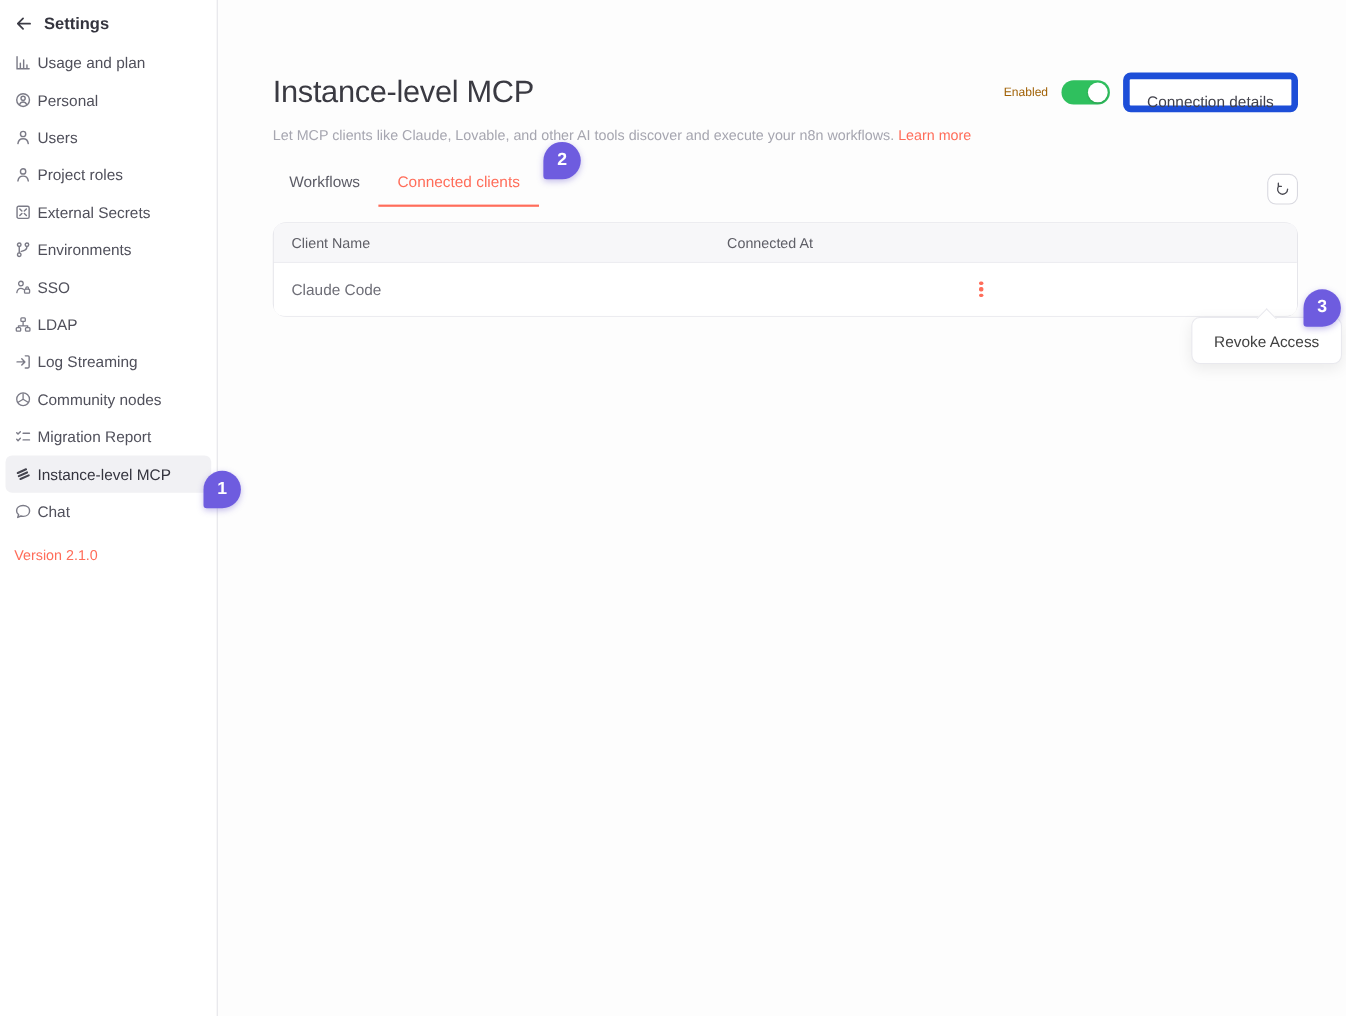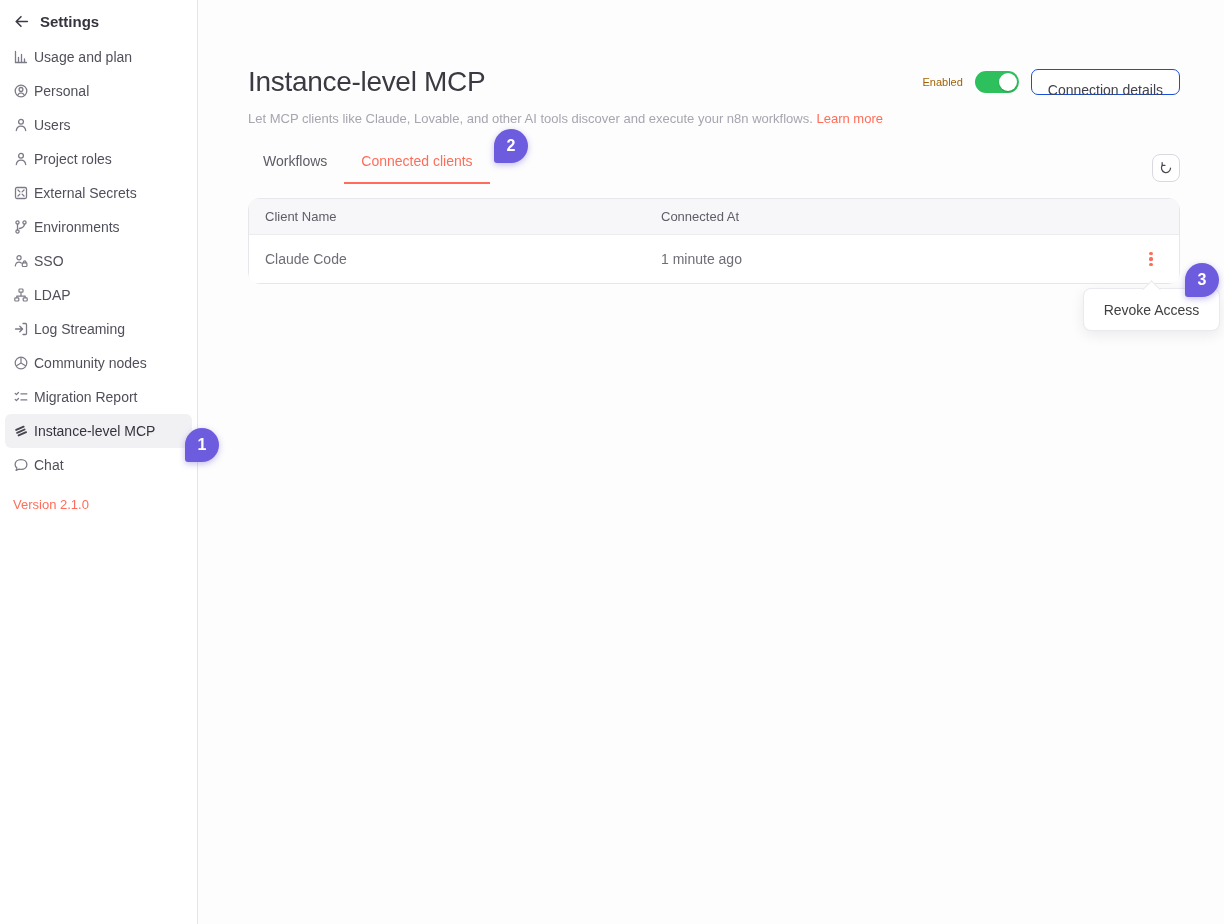--- a/index.html
+++ b/index.html
@@ -41,21 +41,21 @@
   .toggle {
     width:44px; height:22px; border-radius:11px; background:#2fc05e;
     position:relative; cursor:pointer; flex:0 0 44px;
   }
   .toggle .knob {
     position:absolute; right:2px; top:2px; width:18px; height:18px;
     border-radius:50%; background:#ffffff; box-shadow:0 1px 2px rgba(0,0,0,.2);
   }
   .btn {
     height:26px; padding:12px 16px; background:#ffffff;
-    border:1px solid #1d4ed8; border-radius:7px;
+    border:6px solid #1d4ed8; border-radius:7px;
     font-size:14px; color:#42424c; cursor:pointer;
     font-family:inherit;
   }
   .subtitle { margin-top:13px; font-size:13px; color:#a6a6b0; }
   .subtitle a { color:#ff6d5a; text-decoration:none; cursor:pointer; }
 
   .tabs-row { margin-top:27px; display:flex; align-items:flex-end; justify-content:space-between;text-align:center; }
   .tabs { display:flex; }
   .tab {
     padding:0 17px 13px 17px; font-size:14px; color:#5c5c66;
@@ -292,21 +292,20 @@
   </div>
 
   <div class="table">
     <div class="t-head">
       <div class="c1">Client Name</div>
       <div>Connected At</div>
       <div></div>
     </div>
     <div class="t-row">
       <div class="c1">Claude Code</div>
-      <div>1 minute ago</div>
       <div class="actions-cell">
         <div class="kebab">
           <i></i>
             <i></i>
             <i></i>
         </div>
       </div>
     </div>
   </div>
 

